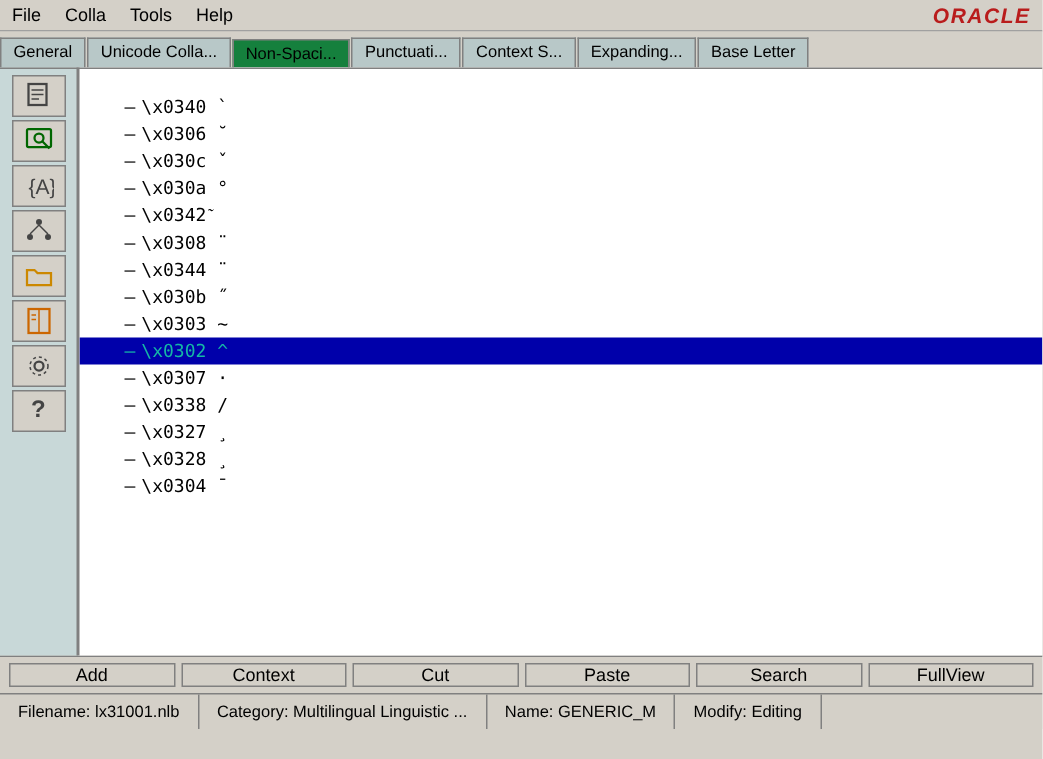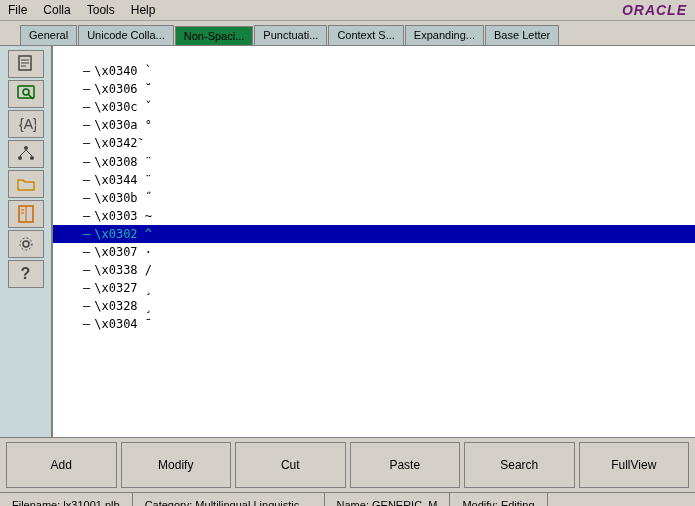--- a/index.html
+++ b/index.html
@@ -26,32 +26,32 @@
       gap: 8px;
     }
     .menu-item {
       padding: 1px 4px;
       cursor: pointer;
       font-size: 12px;
     }
     #oracle-logo {
       font-size: 14px;
       font-weight: bold;
-      color: #701a75;
+      color: #b91c1c;
       font-style: italic;
       letter-spacing: 1px;
       padding-right: 4px;
       text-align: right;
     }
 
     
     #tab-bar {
       display: flex;
       background: #d4d0c8;
-      padding: 4px 4px 0 20px;
+      padding: 4px 4px 0 0;
       gap: 1px;
     }
     .tab {
       padding: 3px 8px;
       border: 1px solid #808080;
       border-bottom: none;
       background: #d4d0c8;
       cursor: pointer;
       font-size: 11px;
       white-space: nowrap;
@@ -131,21 +131,21 @@
     
     #button-row {
       display: flex;
       padding: 4px 6px;
       gap: 4px;
       background: #d4d0c8;
       border-top: 1px solid #808080;
     }
     .action-btn {
       flex: 1;
-      padding: 15px 8px;
+      padding: 0 8px;
       border: 1px solid #808080;
       background: #d4d0c8;
       cursor: pointer;
       font-size: 12px;
       text-align: center;
     }
 
     
     #status-bar {
       display: flex;
@@ -276,21 +276,21 @@
       <div class="list-item">\x0338 /</div>
       <div class="list-item">\x0327 ¸</div>
       <div class="list-item">\x0328 ¸</div>
       <div class="list-item">\x0304 ¯</div>
     </div>
   </div>
 </div>
 
 <div id="button-row">
   <button class="action-btn">Add</button>
-  <button class="action-btn">Modify</button>
+  <button class="action-btn">Context</button>
   <button class="action-btn">Cut</button>
   <button class="action-btn">Paste</button>
   <button class="action-btn">Search</button>
   <button class="action-btn">FullView</button>
 </div>
 
 <div id="status-bar">
   <div class="status-segment">Filename: lx31001.nlb</div>
   <div class="status-segment">Category: Multilingual Linguistic ...</div>
   <div class="status-segment">Name: GENERIC_M</div>

